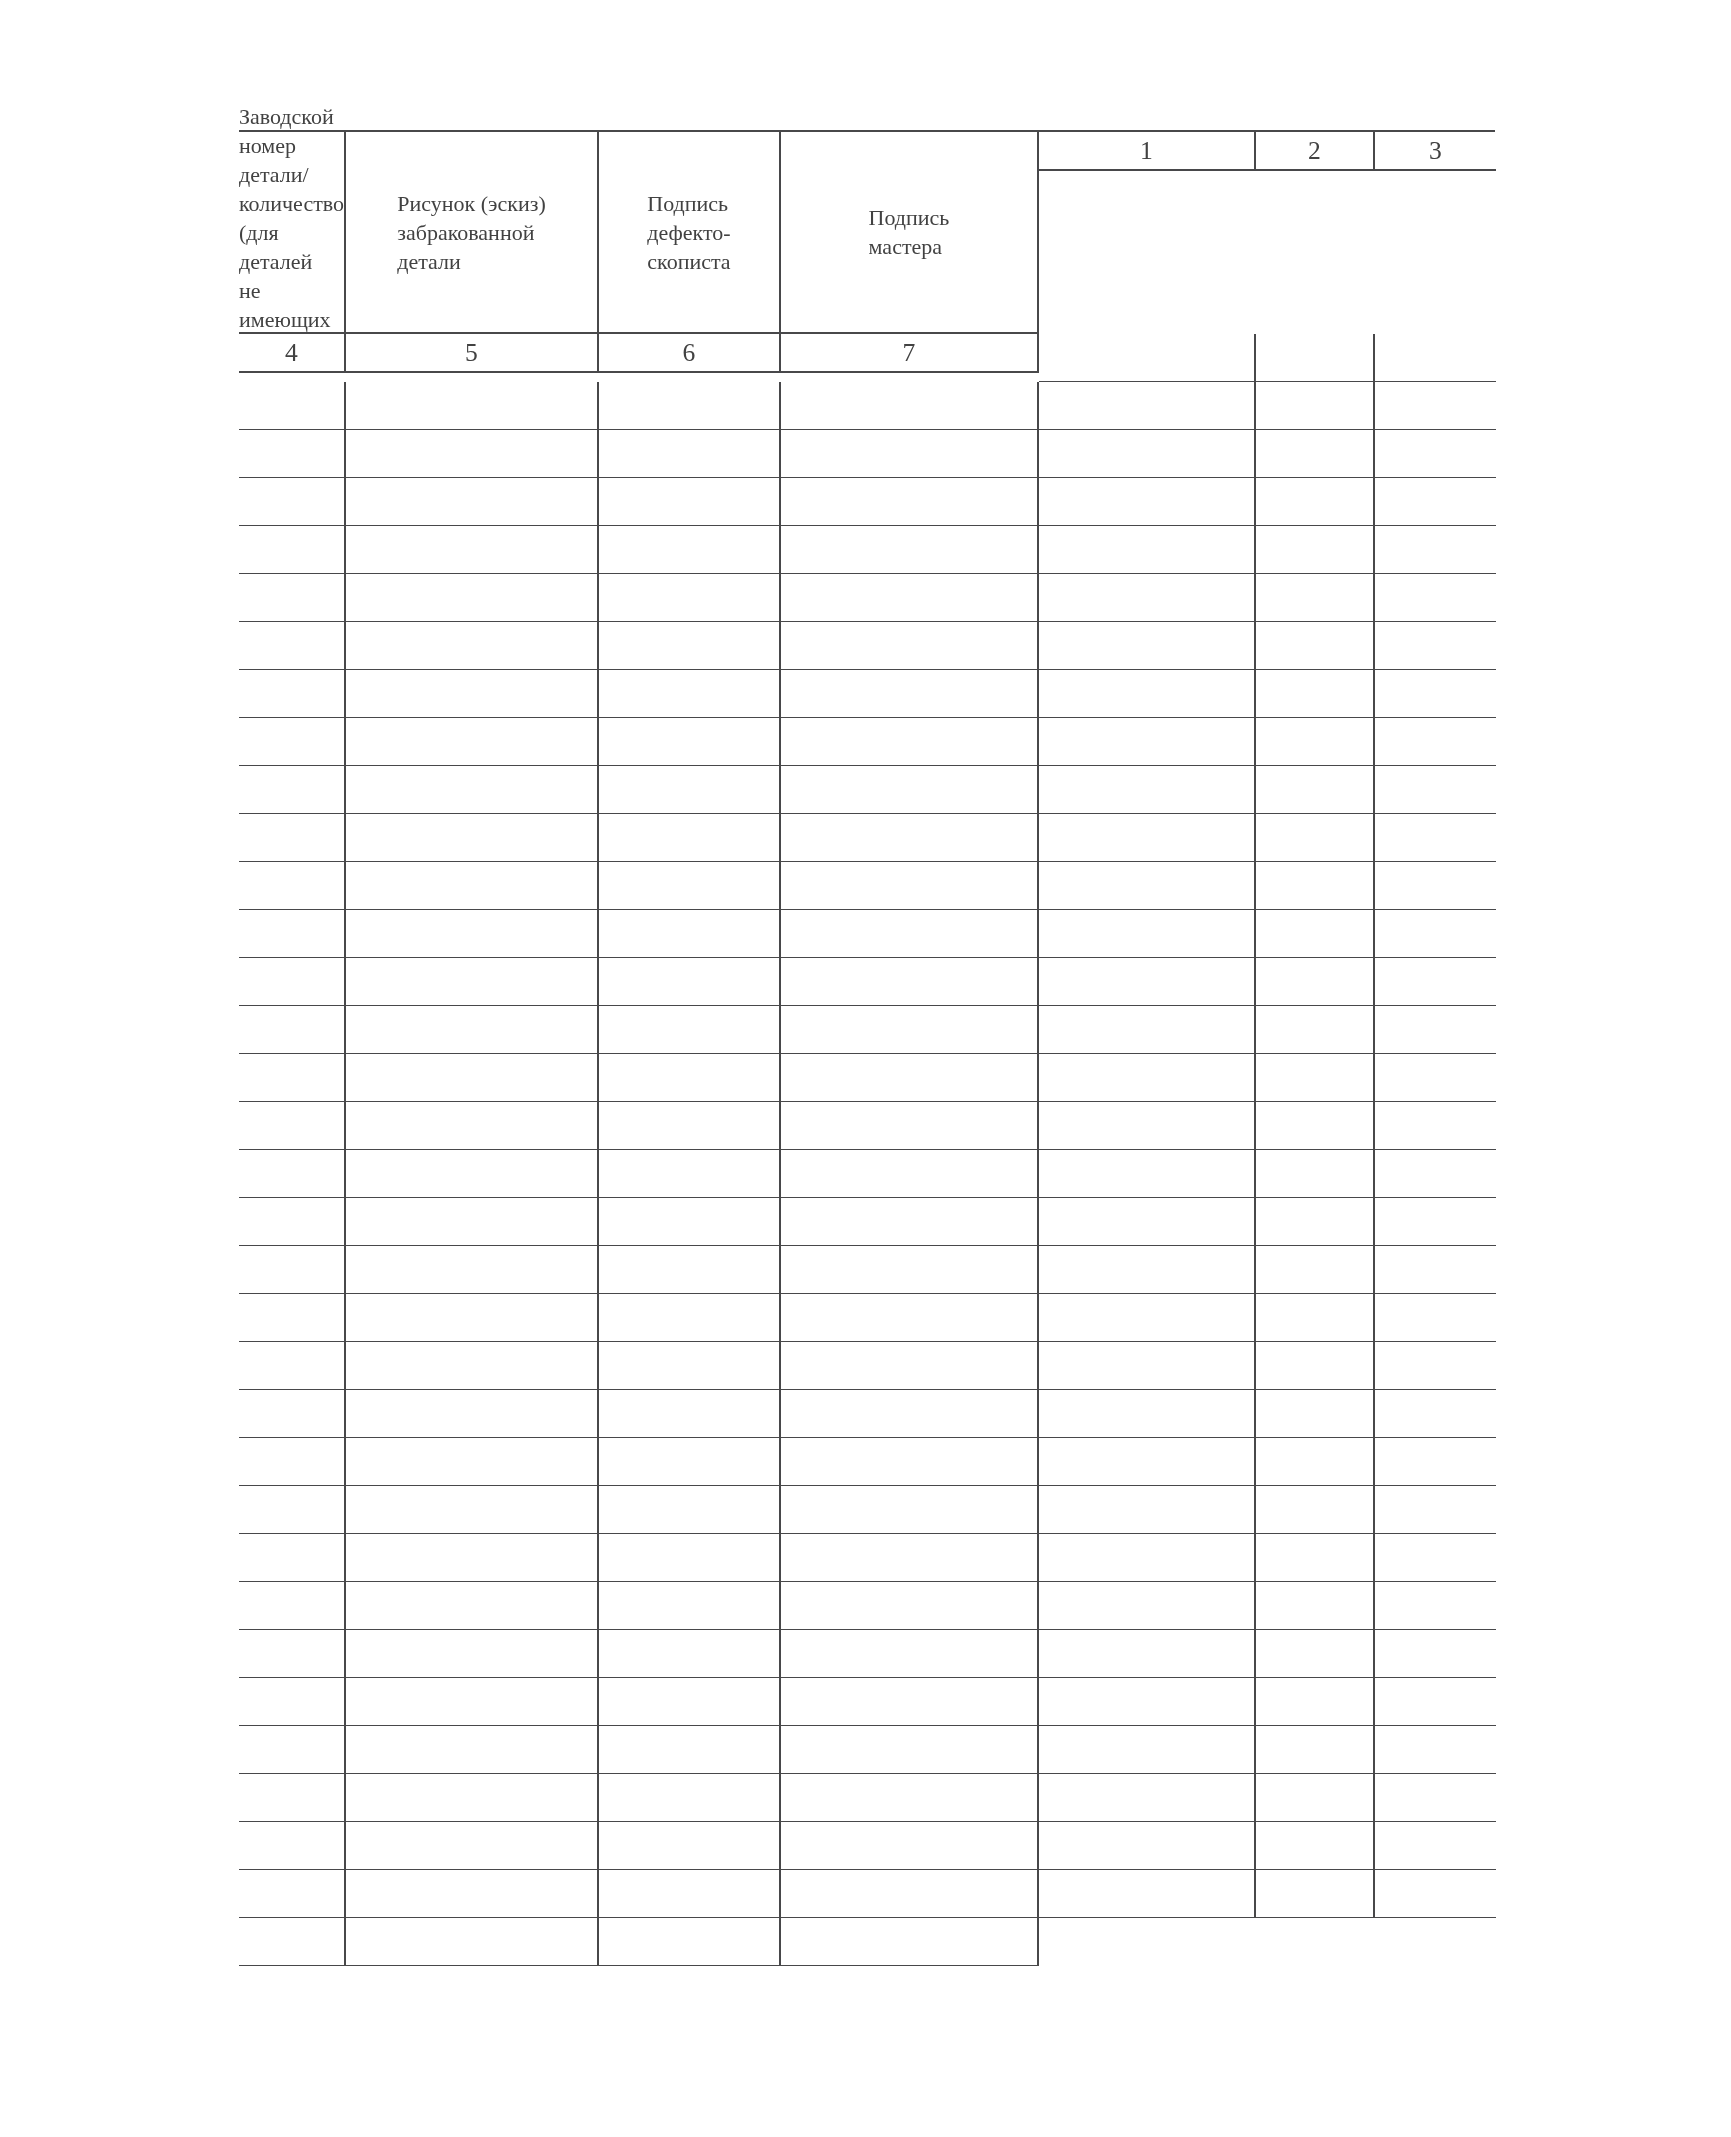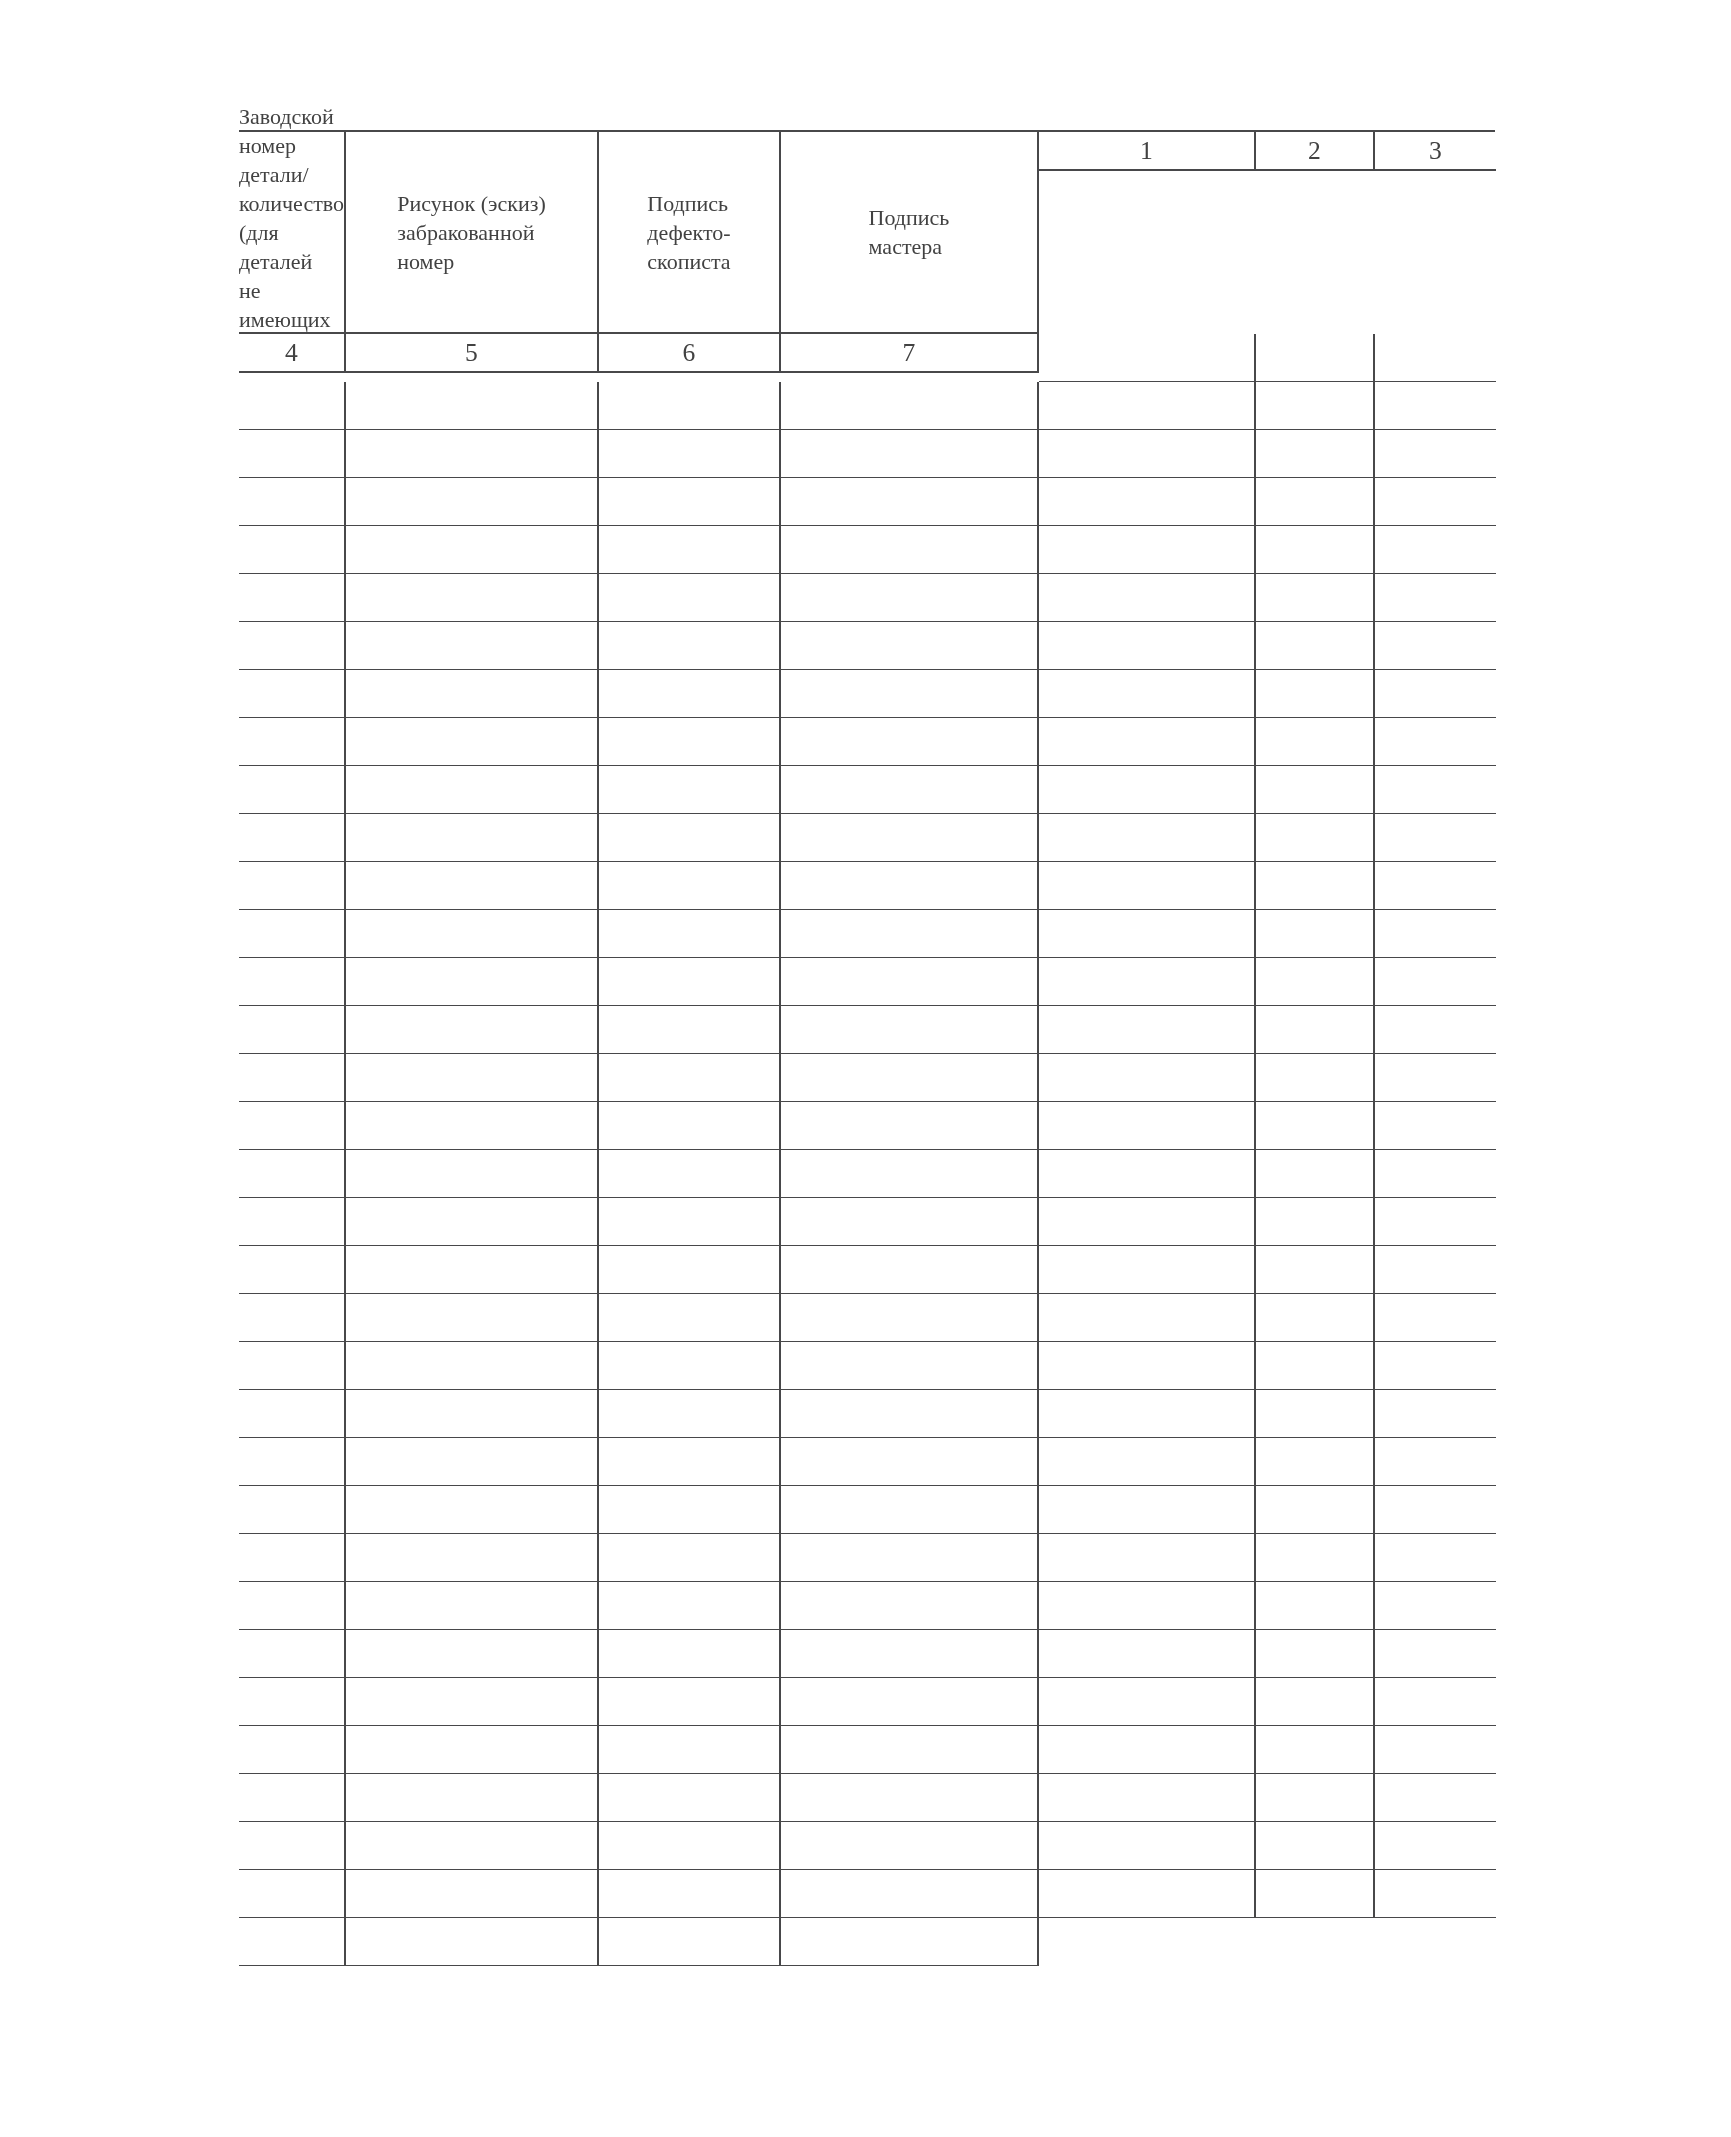--- a/index.html
+++ b/index.html
@@ -67,21 +67,21 @@
 <div class="page">
   <div class="form-table" style="grid-template-columns: 107px 253px 182px 258px 217px 119px 121px;">
       <div class="cell hdr">Заводской
 номер детали/
 количество
 (для деталей
 не имеющих
 номеров)</div>
       <div class="cell hdr">Рисунок (эскиз)
 забракованной
-номер</div>
+детали</div>
       <div class="cell hdr">Подпись
 дефекто-
 скописта</div>
       <div class="cell hdr">Подпись
 мастера</div>
       <div class="cell num">1</div>
       <div class="cell num">2</div>
       <div class="cell num">3</div>
       <div class="cell num">4</div>
       <div class="cell num">5</div>

